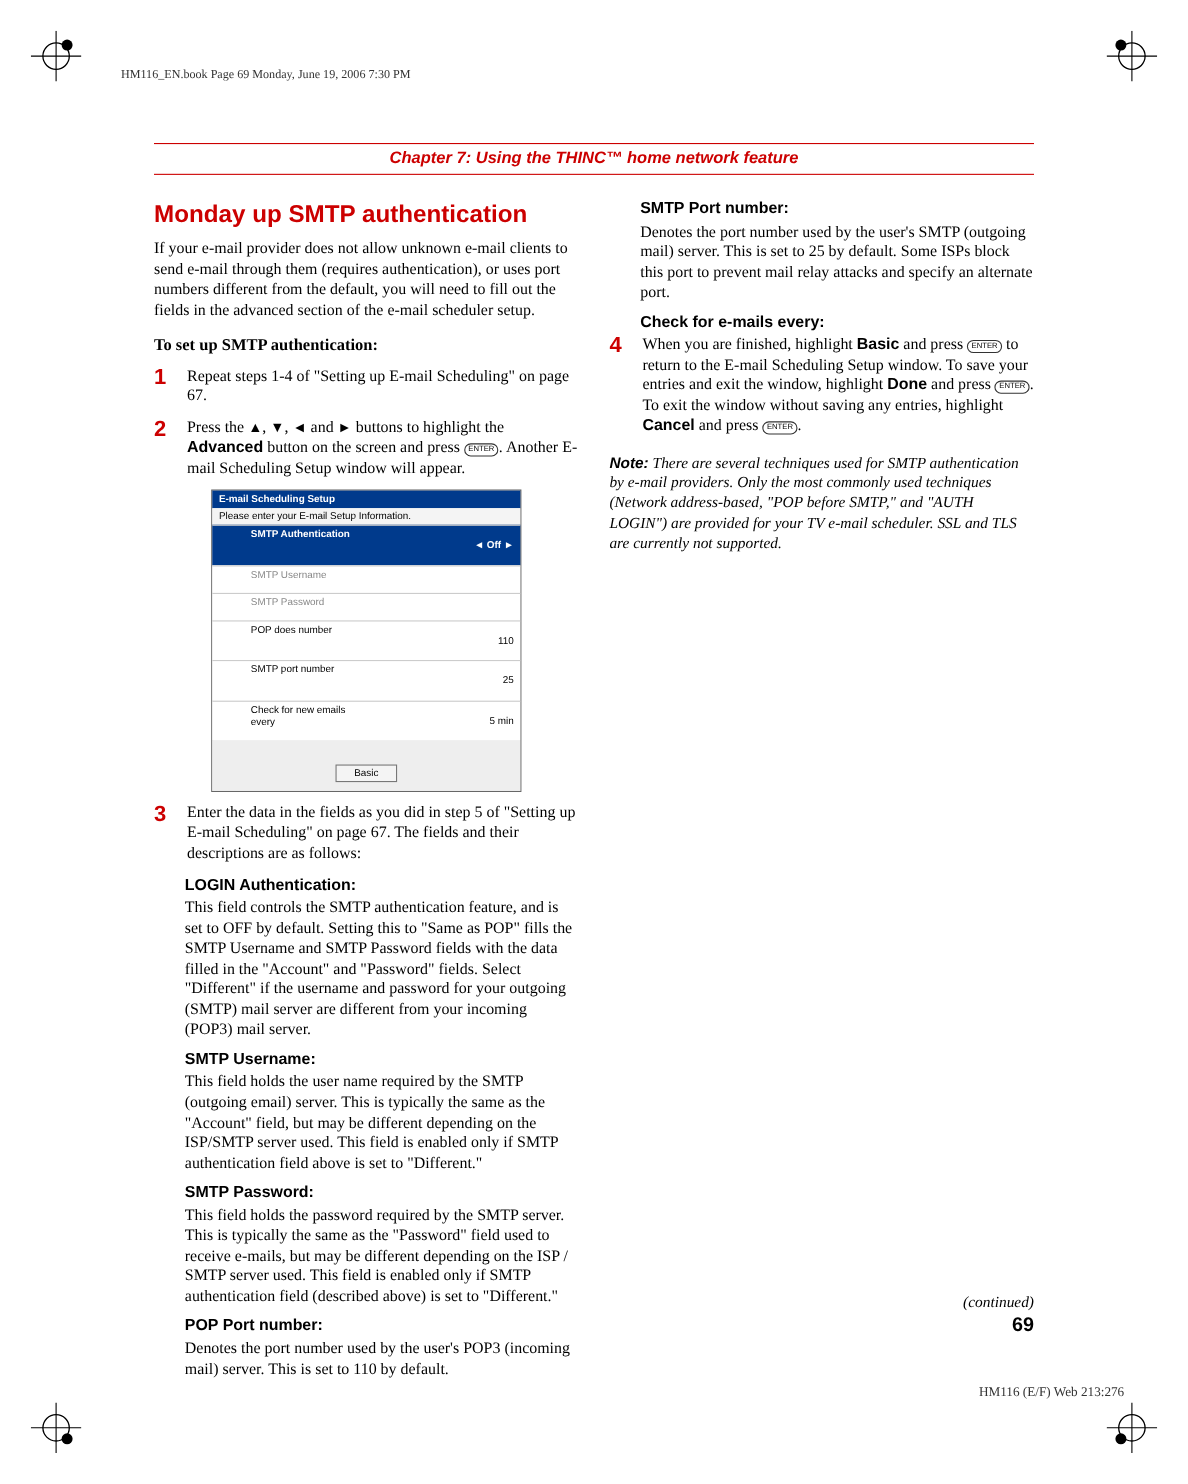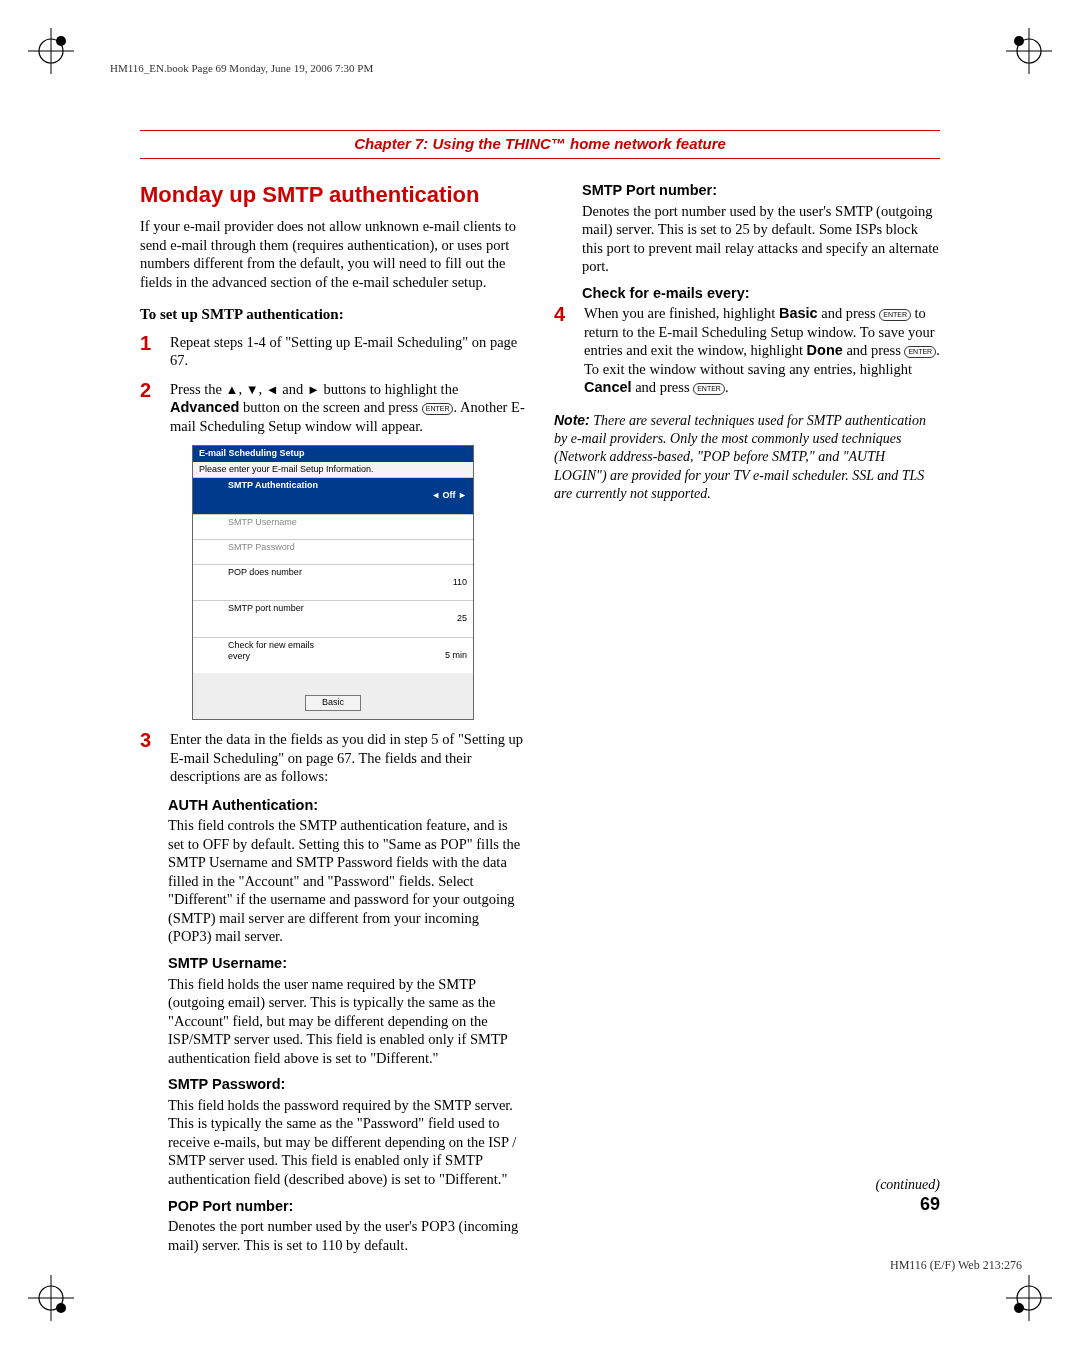--- a/index.html
+++ b/index.html
@@ -283,21 +283,21 @@
         <div class="setup-footer">
           <span class="setup-btn">Basic</span>
         </div>
       </div>
 
       <div class="step">
         <div class="step-num">3</div>
         <div class="step-body">Enter the data in the fields as you did in step 5 of "Setting up E-mail Scheduling" on page 67. The fields and their descriptions are as follows:</div>
       </div>
 
-      <div class="field-heading">AUTH Authentication:</div>
+      <div class="field-heading">LOGIN Authentication:</div>
       <div class="field-body">This field controls the SMTP authentication feature, and is set to OFF by default. Setting this to "Same as POP" fills the SMTP Username and SMTP Password fields with the data filled in the "Account" and "Password" fields. Select "Different" if the username and password for your outgoing (SMTP) mail server are different from your incoming (POP3) mail server.</div>
 
       <div class="field-heading">SMTP Username:</div>
       <div class="field-body">This field holds the user name required by the SMTP (outgoing email) server. This is typically the same as the "Account" field, but may be different depending on the ISP/SMTP server used. This field is enabled only if SMTP authentication field above is set to "Different."</div>
 
       <div class="field-heading">SMTP Password:</div>
       <div class="field-body">This field holds the password required by the SMTP server. This is typically the same as the "Password" field used to receive e-mails, but may be different depending on the ISP / SMTP server used. This field is enabled only if SMTP authentication field (described above) is set to "Different."</div>
 
       <div class="field-heading">POP Port number:</div>
       <div class="field-body">Denotes the port number used by the user's POP3 (incoming mail) server. This is set to 110 by default.</div>

